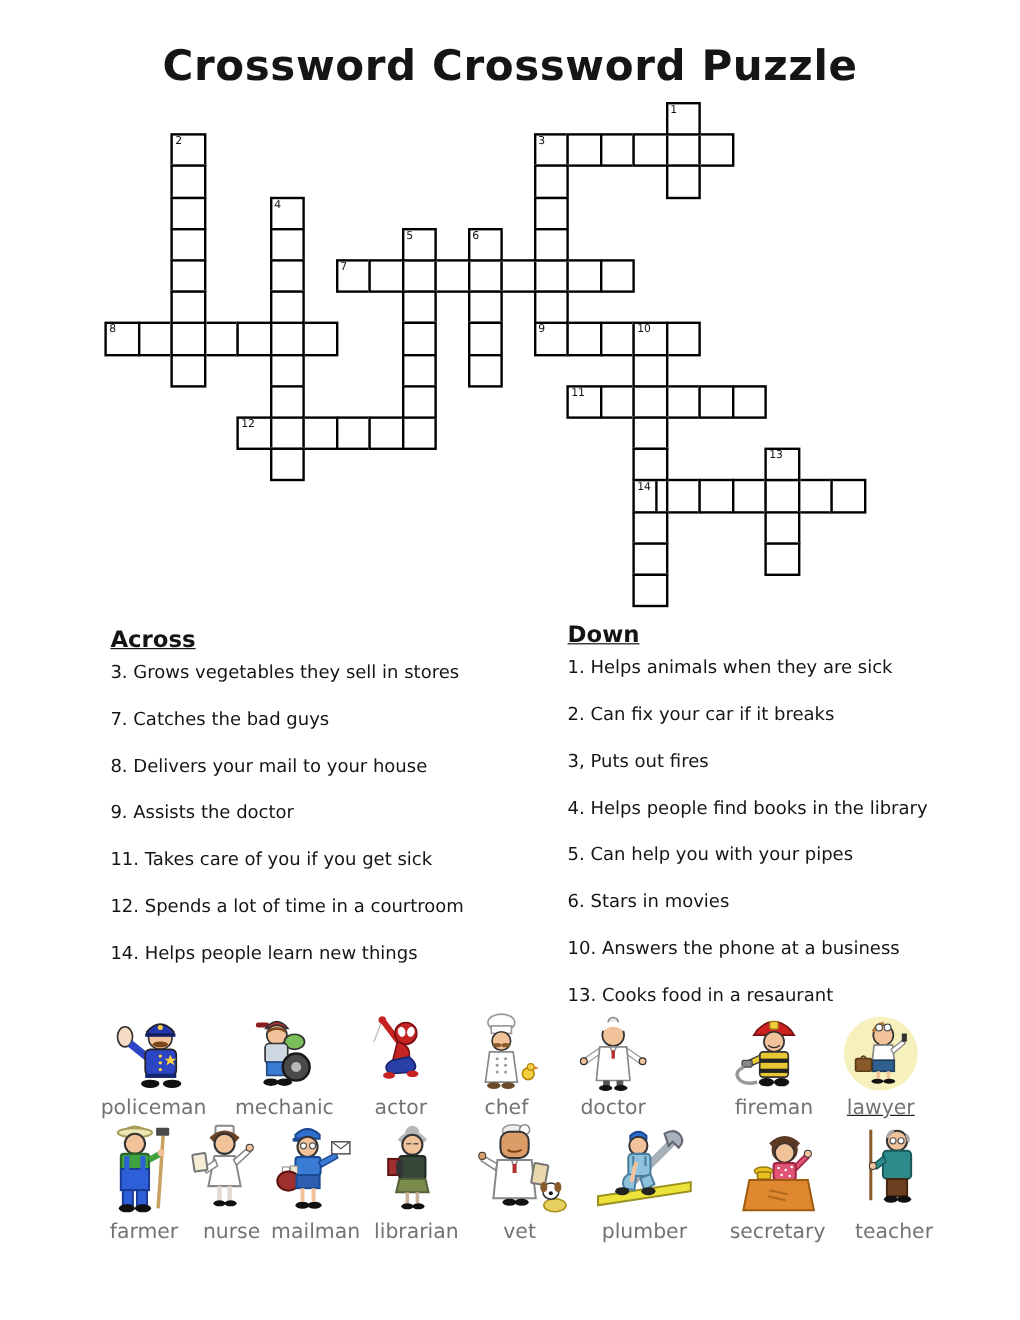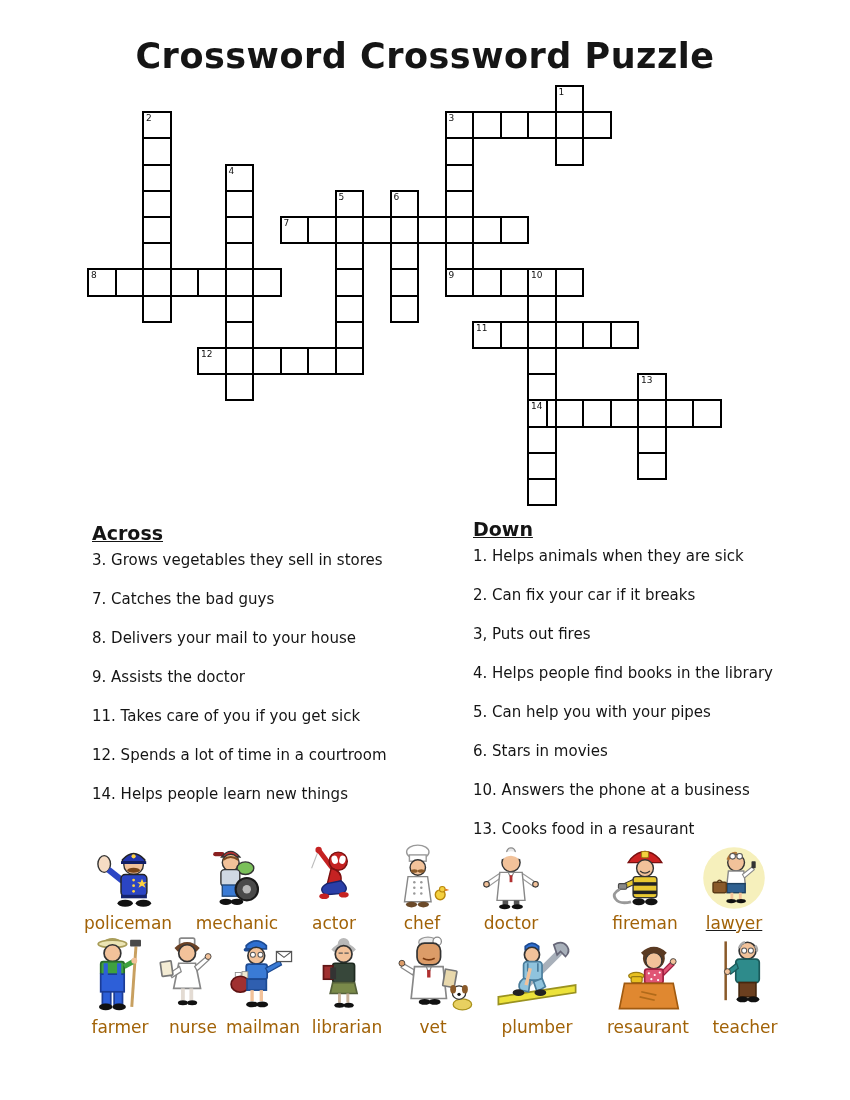--- a/index.html
+++ b/index.html
@@ -9,21 +9,21 @@
          font-size:35px;font-weight:bold;letter-spacing:0.5px;color:#151515;}
   .grid-layer{position:absolute;left:0;top:0;width:850px;height:560px;}
   .cw-cell{position:absolute;box-sizing:border-box;border:2px solid #000;background:#fff;}
   .cw-num{position:absolute;top:0px;left:2px;font-size:9px;line-height:11px;color:#111;}
   .clue-col{position:absolute;width:390px;}
   .clue-head{margin:0 0 7px 0;font-size:19px;font-weight:bold;text-decoration:underline;color:#151515;}
   .clue{font-size:15px;line-height:19px;margin-bottom:20px;white-space:nowrap;color:#151515;}
   .wb-item{position:absolute;width:110px;text-align:center;}
   .wb-img{display:block;}
   .wb-img svg{display:block;margin:0 auto;}
-  .wb-label{font-size:17px;line-height:19px;margin-top:1px;color:#a16207;}
+  .wb-label{font-size:17px;line-height:19px;margin-top:1px;color:#737373;}
 </style>
 </head>
 <body>
 
 <div class="page">
   <div class="title">Crossword Crossword Puzzle</div>
 
   <div class="grid-layer">
       <div class="cw-cell" style="left: 444.5px; top: 111.2px; width: 29.5px; height: 28.2px;">
         <span class="cw-num">3</span>
@@ -454,21 +454,21 @@
             <circle cx="64" cy="47" r="1.3" fill="#fff"></circle>
             <circle cx="54" cy="55" r="1.3" fill="#fff"></circle>
             <circle cx="62" cy="56" r="1.3" fill="#fff"></circle>
             <ellipse cx="36" cy="51" rx="9" ry="4" fill="#e8c020" stroke="#9a7c10" stroke-width="1.5"></ellipse>
             <rect x="30" y="52" width="13" height="7" rx="2" fill="#e8c020" stroke="#9a7c10" stroke-width="1.5"></rect>
             <polygon points="22,60 80,60 86,90 16,90" fill="#e08830" stroke="#a05a10" stroke-width="2"></polygon>
             <line x1="42" y1="70" x2="60" y2="74" stroke="#b06a1a" stroke-width="2"></line>
             <line x1="40" y1="76" x2="58" y2="80" stroke="#b06a1a" stroke-width="2"></line>
           </svg>
         </div>
-        <div class="wb-label">resaurant</div>
+        <div class="wb-label">secretary</div>
       </div>
       <div class="wb-item" style="left: 690px; top: 933px;">
         <div class="wb-img">
           <svg viewBox="0 0 100 100" width="84" height="84">
             <line x1="27" y1="10" x2="27" y2="80" stroke="#8a5a2a" stroke-width="3"></line>
             <circle cx="53" cy="21" r="10" fill="#f2c29a" stroke="#333" stroke-width="2"></circle>
             <path d="M43 18 Q45 12 50 11" fill="none" stroke="#aaa" stroke-width="3"></path>
             <path d="M62 15 Q65 18 64 22" fill="none" stroke="#aaa" stroke-width="3"></path>
             <circle cx="49" cy="21" r="3" fill="#fff" stroke="#555" stroke-width="1.2"></circle>
             <circle cx="57" cy="21" r="3" fill="#fff" stroke="#555" stroke-width="1.2"></circle>

